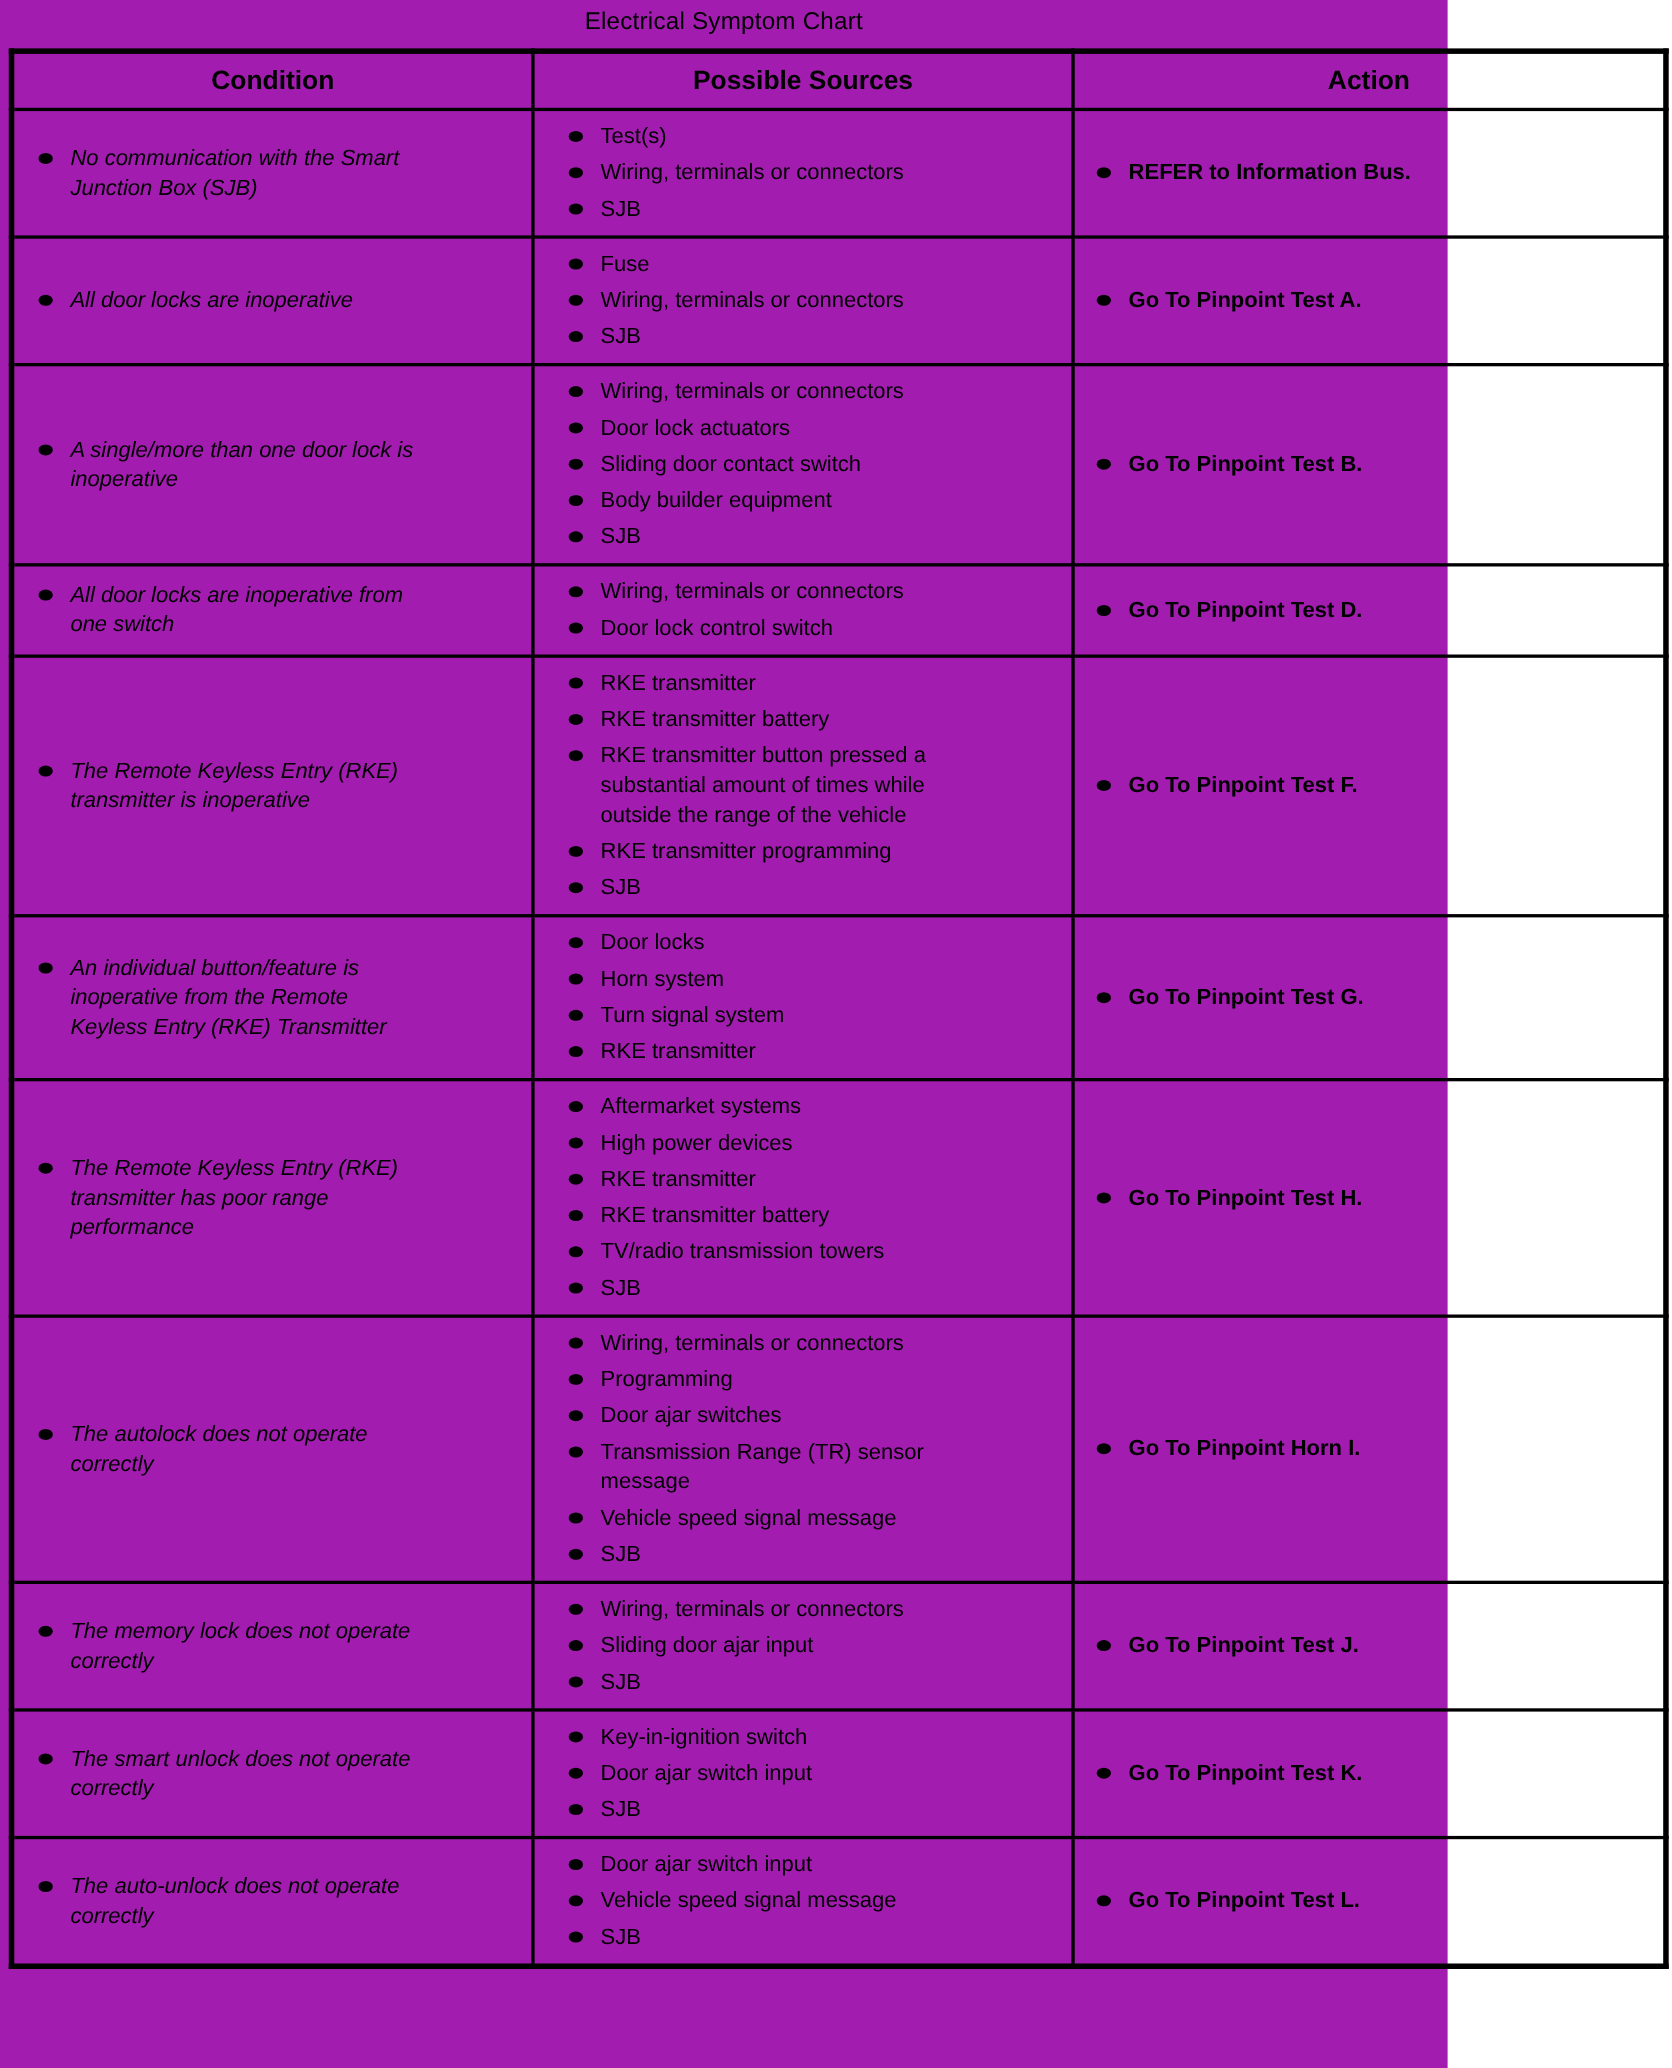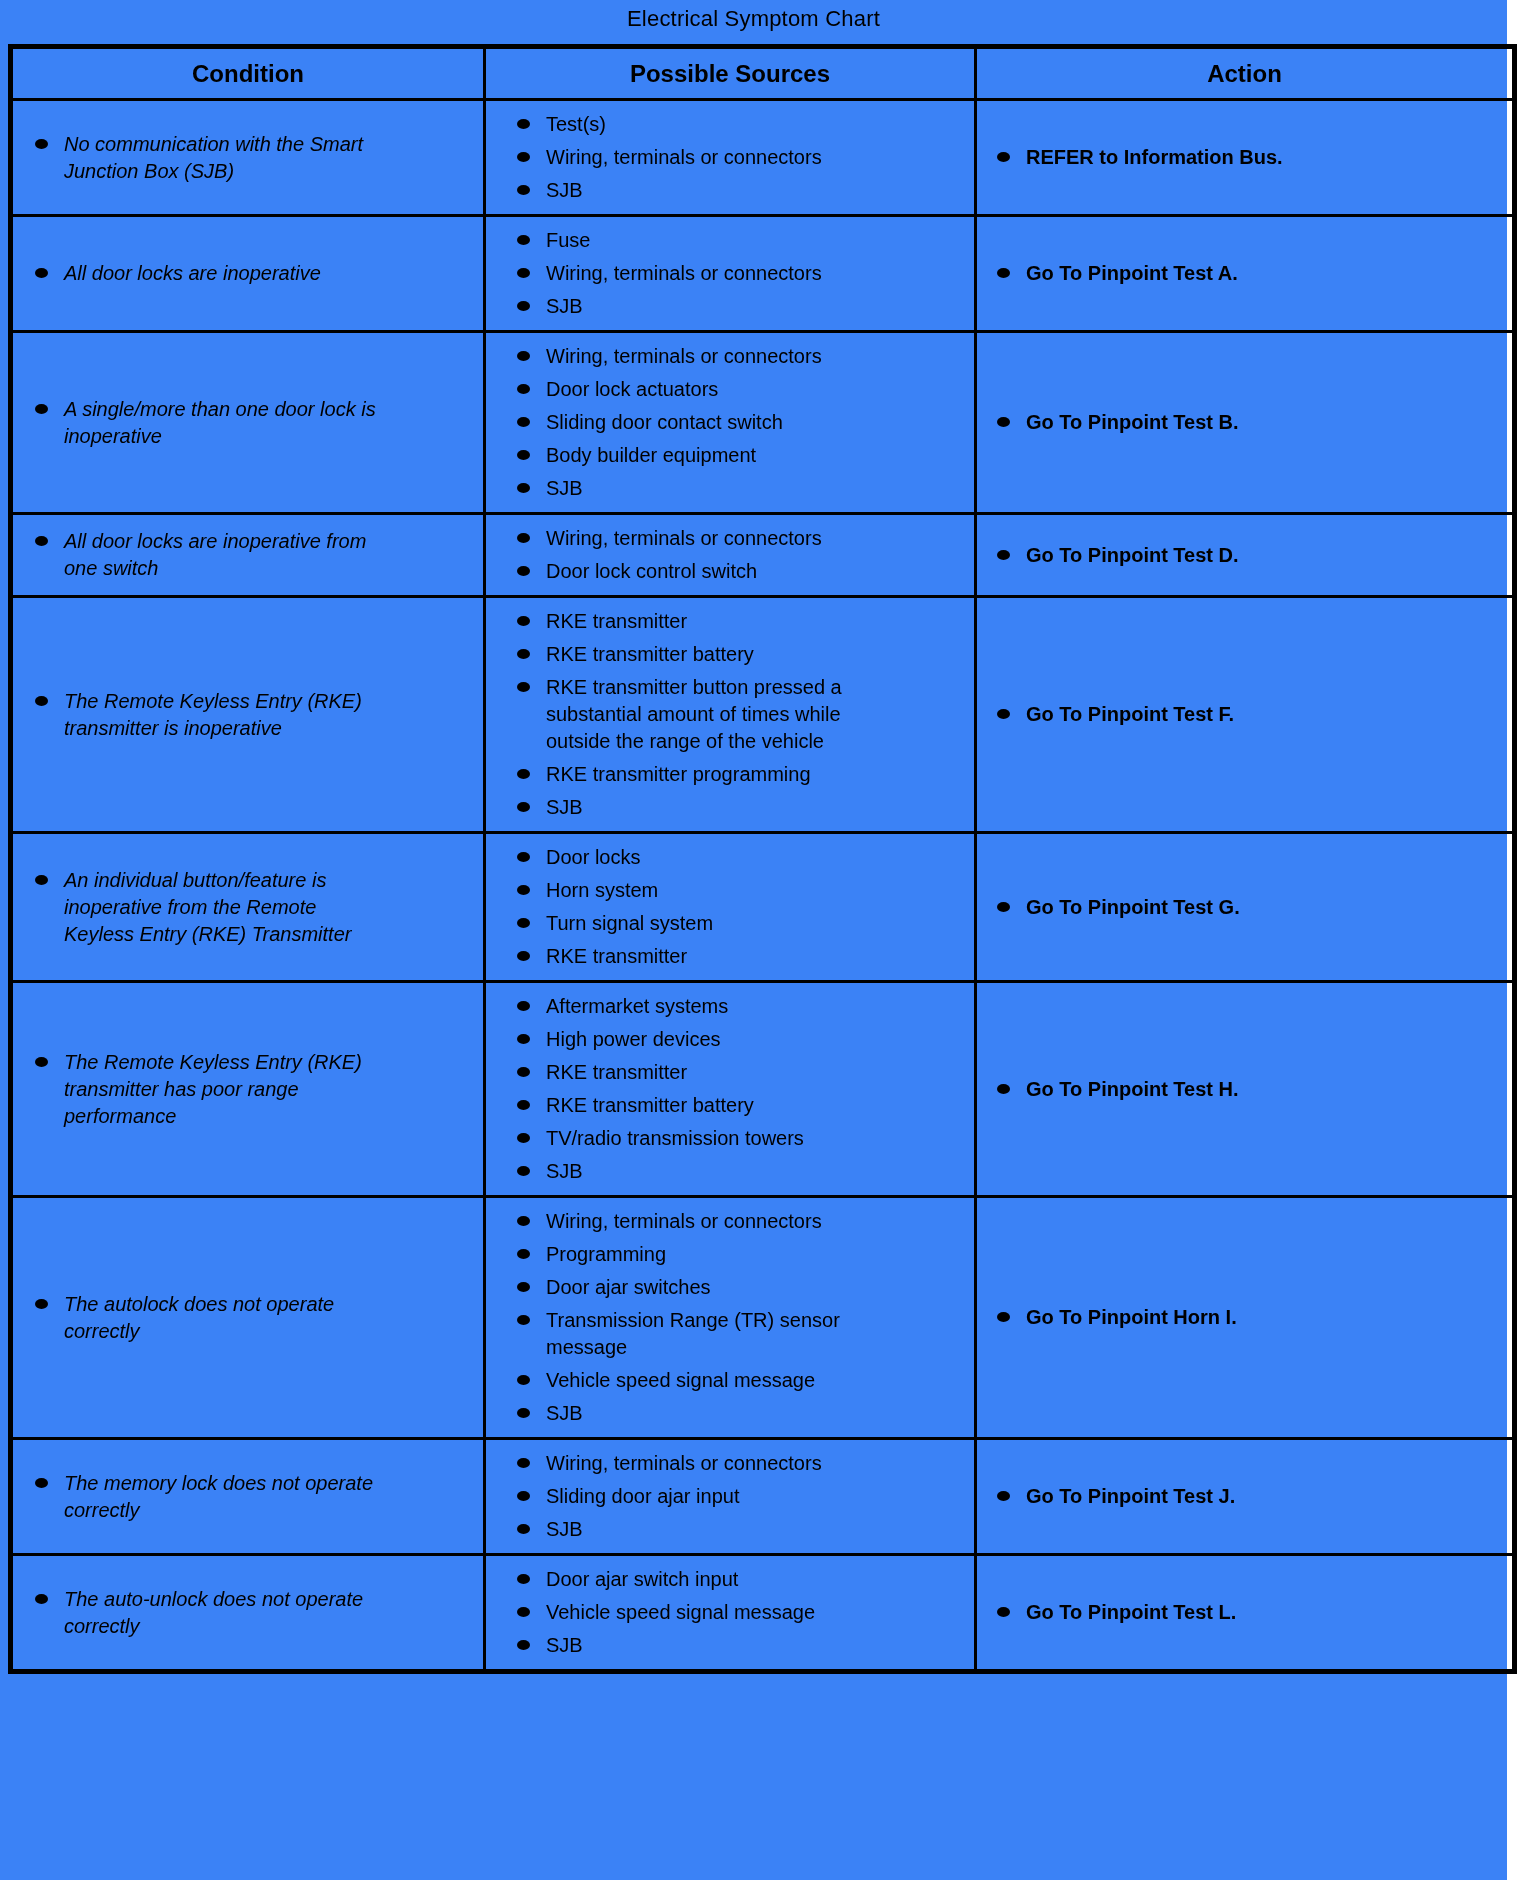--- a/index.html
+++ b/index.html
@@ -8,23 +8,23 @@
     background: #ffffff;
     width: 1520px;
     height: 1880px;
     overflow: hidden;
     font-family: "Liberation Sans", sans-serif;
     color: #000000;
     -webkit-font-smoothing: antialiased;
   }
   .page {
     position: relative;
-    width: 1507px;
+    width: 1316px;
     height: 1880px;
-    background: #3b82f6;
+    background: #a21caf;
   }
   .chart-title {
     text-align: center;
     font-size: 22px;
     line-height: 26px;
     padding-top: 6px;
     margin-bottom: 12px;
     letter-spacing: 0.2px;
   }
   table.symptom-table {
@@ -297,20 +297,40 @@
               <li>SJB</li>
             </ul>
       </td>
       <td class="cell act">
         <ul class="blist">
           <li>Go To Pinpoint Test J.</li>
         </ul>
       </td>
     </tr>
 
+    <tr>
+      <td class="cell cond">
+        <ul class="blist">
+          <li>The smart unlock does not operate
+correctly</li>
+        </ul>
+      </td>
+      <td class="cell src">
+        <ul class="blist">
+              <li>Key-in-ignition switch</li>
+              <li>Door ajar switch input</li>
+              <li>SJB</li>
+            </ul>
+      </td>
+      <td class="cell act">
+        <ul class="blist">
+          <li>Go To Pinpoint Test K.</li>
+        </ul>
+      </td>
+    </tr>
 
     <tr>
       <td class="cell cond">
         <ul class="blist">
           <li>The auto-unlock does not operate
 correctly</li>
         </ul>
       </td>
       <td class="cell src">
         <ul class="blist">

